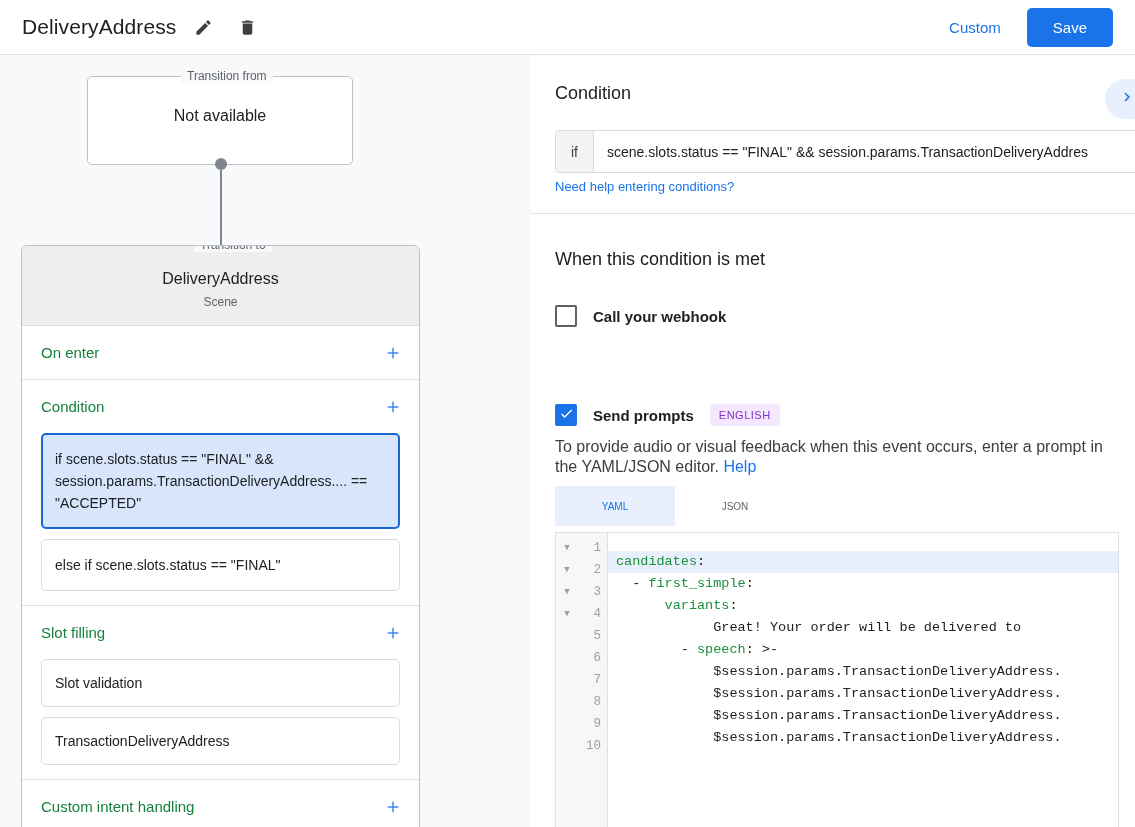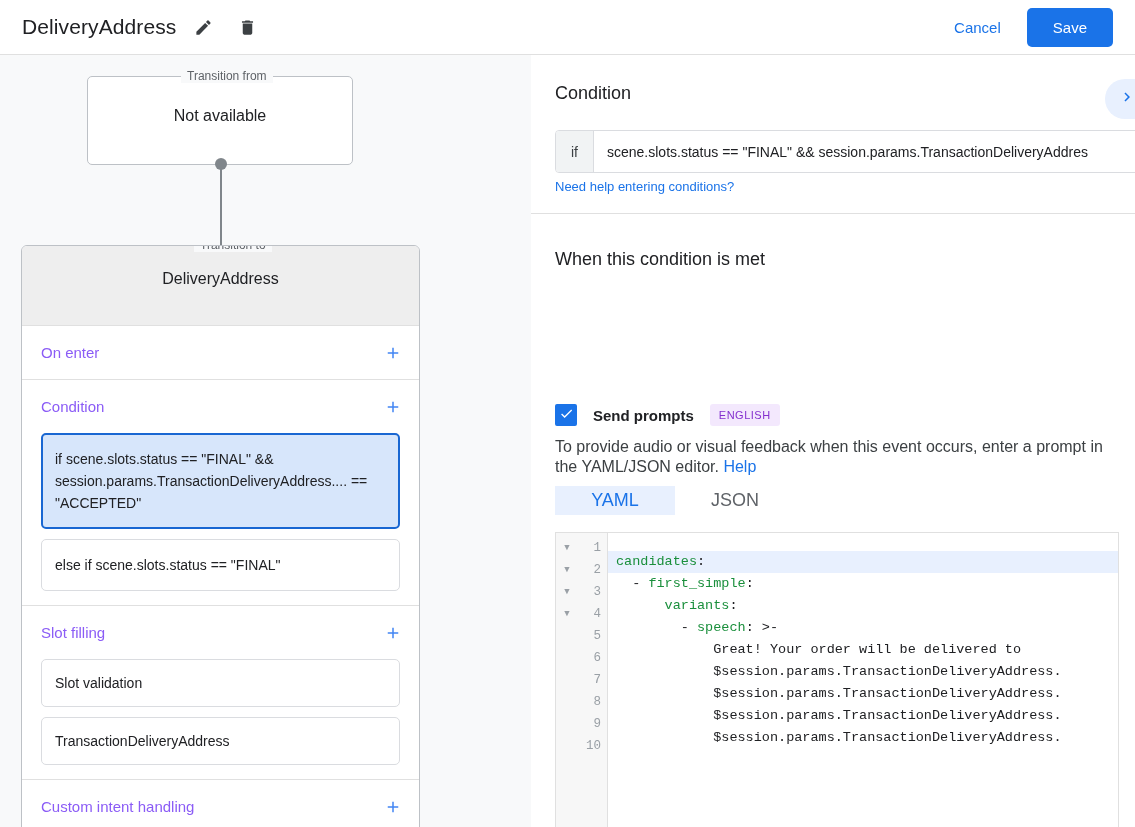--- a/index.html
+++ b/index.html
@@ -125,21 +125,21 @@
 
   .card-section { border-bottom: 1px solid #e0e0e0; }
   .card-section:last-child { border-bottom: none; }
   .section-head {
     display: flex; align-items: center;
     height: 53px; padding: 0 14px 0 19px;
     cursor: pointer;
   }
   .section-title {
     flex: 1 1 auto;
-    font-size: 15px; color: #8b5cf6;
+    font-size: 15px; color: #15803d;
   }
   .plus-icon {
     width: 24px; height: 24px;
     display: flex; align-items: center; justify-content: center;
     cursor: pointer;
   }
   .section-body { padding: 0 19px 14px 19px; }
 
   .cond-item {
     border: 1px solid #dadce0;
@@ -262,23 +262,23 @@
     position: absolute; left: 24px; top: 222px; width: 567px;
     font-size: 16px; line-height: 20px; color: #3c4043;
   }
   #prompt-desc a { color: #1a73e8; text-decoration: none; cursor: pointer; }
 
   #editor-tabs {
     position: absolute; left: 24px; top: 271px;
     display: flex;
   }
   .editor-tab {
-    width: 120px; height: 29px;
+    width: 120px; height: 40px;
     display: flex; align-items: center; justify-content: center;
-    font-size: 18px; font-weight: 500;
+    font-size: 10px; font-weight: 500;
     color: #5f6368;
     cursor: pointer;
   }
   .editor-tab.active {
     background: #e8f0fe;
     color: #1a73e8;
   }
 
   #code-editor {
     position: absolute; left: 24px; top: 317px;
@@ -342,21 +342,21 @@
   <div class="hdr-icon-btn">
     <span>
       <svg width="19" height="19" viewBox="0 0 24 24" fill="#3c4043">
         <path d="M6 19c0 1.1.9 2 2 2h8c1.1 0 2-.9 2-2V7H6v12zM19 4h-3.5l-1-1h-5l-1 1H5v2h14V4z"></path>
       </svg>
     </span>
   </div>
 
   <div id="topbar-spacer"></div>
 
-  <button id="cancel-button">Cancel</button>
+  <button id="cancel-button">Custom</button>
   <button id="save-button">Save</button>
 </div>
 
 <div id="left-panel">
 
   <div id="transition-from-box" class="fieldset-box">
     <div id="transition-from-legend" class="fieldset-legend">Transition from</div>
     <div id="transition-from-value">Not available</div>
   </div>
 
@@ -366,20 +366,21 @@
       <line x1="15" y1="9" x2="15" y2="100" stroke="#80868b" stroke-width="2"></line>
       <polygon points="15,112 9,98 21,98" fill="#80868b"></polygon>
     </svg>
   </div>
 
   <div id="scene-card">
 
     <div id="scene-card-header">
       <div id="transition-to-legend">Transition to</div>
       <div id="scene-name">DeliveryAddress</div>
+      <div id="scene-type">Scene</div>
     </div>
 
     <div class="card-section">
       <div class="section-head">
         <span class="section-title">On enter</span>
         <span class="plus-icon">
           <svg width="18" height="18" viewBox="0 0 24 24" fill="#4285f4">
               <path d="M19 13h-6v6h-2v-6H5v-2h6V5h2v6h6v2z"></path>
             </svg>
         </span>
@@ -447,20 +448,24 @@
       <div id="condition-if-label">if</div>
       <input id="condition-input" type="text" value="scene.slots.status == &quot;FINAL&quot; &amp;&amp; session.params.TransactionDeliveryAddres" style="">
     </div>
 
     <a id="condition-help-link">Need help entering conditions?</a>
   </div>
 
   <div id="met-block">
     <div id="met-heading">When this condition is met</div>
 
+    <div class="checkbox-row" style="top:90px;">
+      <div class="cb-box"></div>
+      <div class="cb-label">Call your webhook</div>
+    </div>
 
     <div class="checkbox-row" style="top:189px;">
       <div class="cb-box checked">
         <span>
           <svg width="15" height="15" viewBox="0 0 24 24" fill="#ffffff">
               <path d="M9 16.17L4.83 12l-1.42 1.41L9 19 21 7l-1.41-1.41z"></path>
             </svg>
         </span>
       </div>
       <div class="cb-label">Send prompts</div>
@@ -498,22 +503,22 @@
           <div class="ln-cell">6</div>
           <div class="ln-cell">7</div>
           <div class="ln-cell">8</div>
           <div class="ln-cell">9</div>
           <div class="ln-cell">10</div>
         </div>
       <div id="code-area">
           <div class="code-line hl"><span class="tok-plain"></span><span class="tok-key">candidates</span><span class="tok-plain">:</span></div>
           <div class="code-line"><span class="tok-plain">  - </span><span class="tok-key">first_simple</span><span class="tok-plain">:</span></div>
           <div class="code-line"><span class="tok-plain">      </span><span class="tok-key">variants</span><span class="tok-plain">:</span></div>
+          <div class="code-line"><span class="tok-plain">            </span><span class="tok-plain">Great! Your order will be delivered to</span></div>
           <div class="code-line"><span class="tok-plain">        - </span><span class="tok-key">speech</span><span class="tok-plain">: &gt;-</span></div>
-          <div class="code-line"><span class="tok-plain">            </span><span class="tok-plain">Great! Your order will be delivered to</span></div>
           <div class="code-line"><span class="tok-plain">            </span><span class="tok-plain">$session.params.TransactionDeliveryAddress.</span></div>
           <div class="code-line"><span class="tok-plain">            </span><span class="tok-plain">$session.params.TransactionDeliveryAddress.</span></div>
           <div class="code-line"><span class="tok-plain">            </span><span class="tok-plain">$session.params.TransactionDeliveryAddress.</span></div>
           <div class="code-line"><span class="tok-plain">            </span><span class="tok-plain">$session.params.TransactionDeliveryAddress.</span></div>
           <div class="code-line"><span class="tok-plain"></span><span class="tok-plain"></span></div>
         </div>
     </div>
   </div>
 </div>
 

